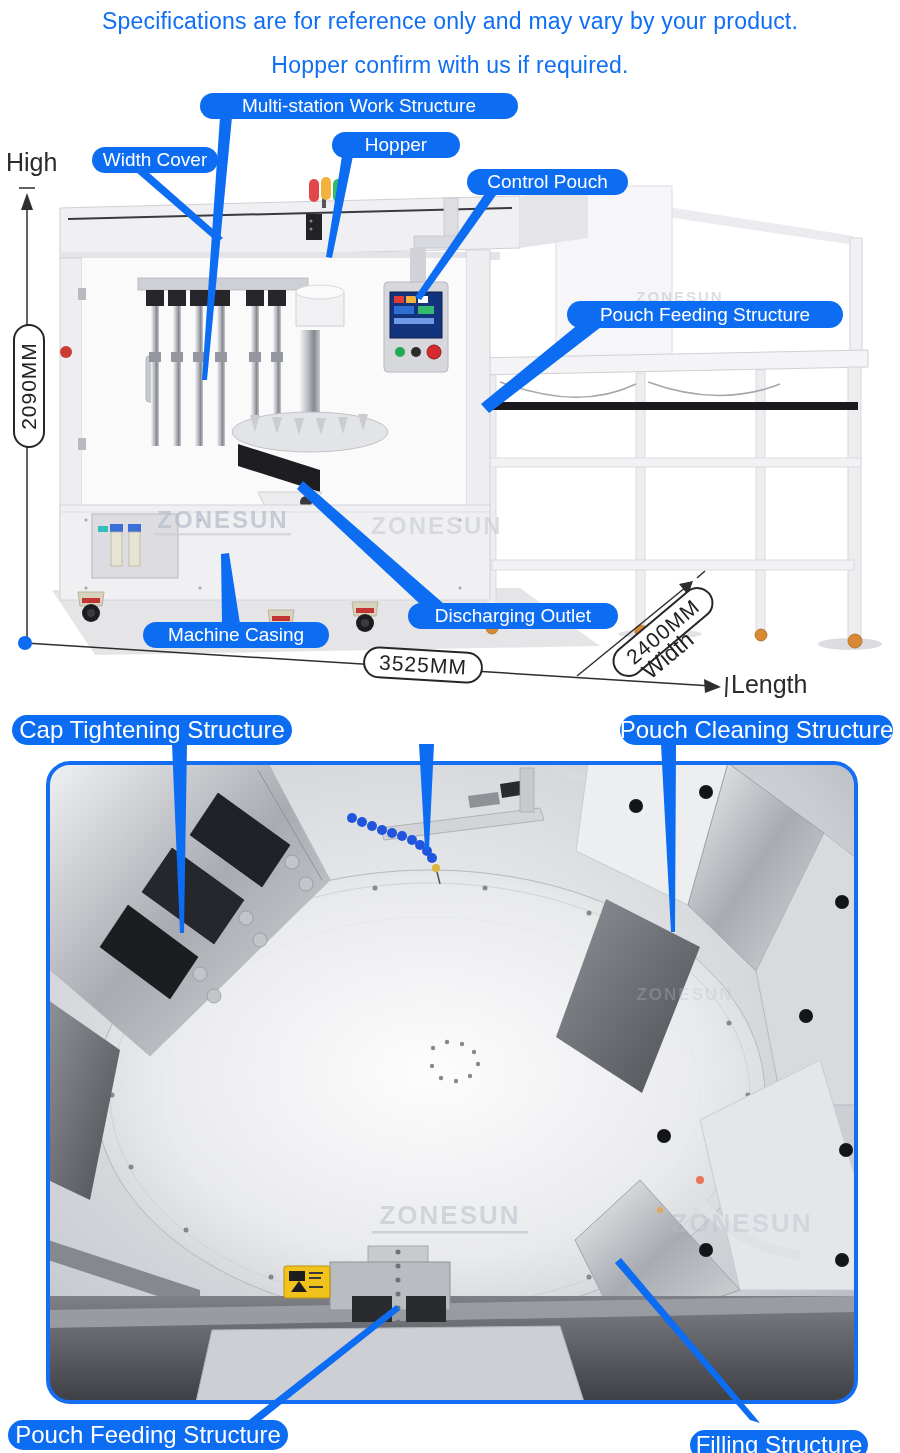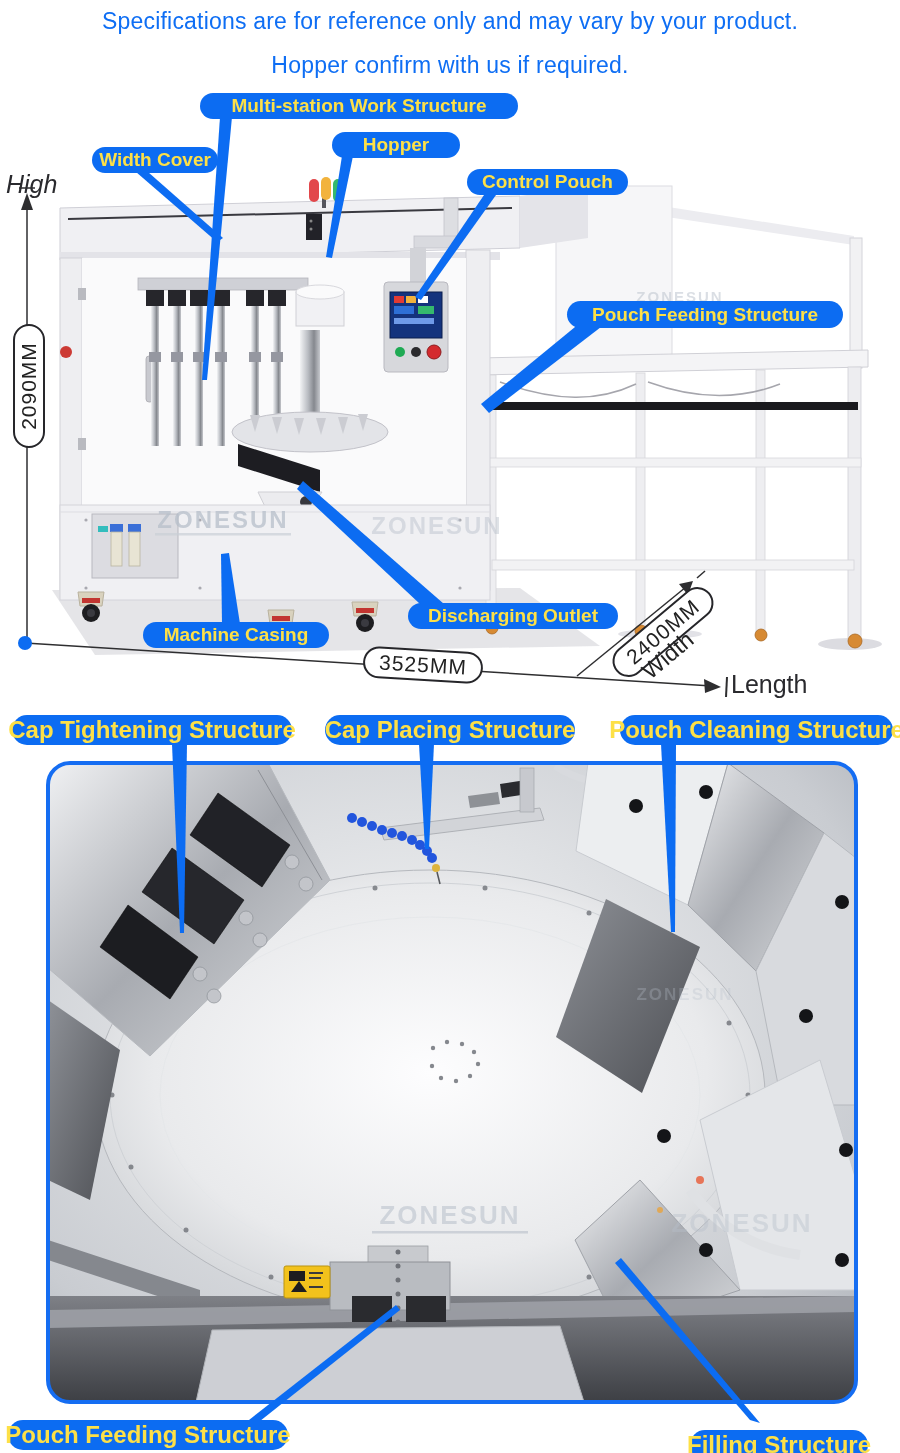--- a/index.html
+++ b/index.html
@@ -2,39 +2,39 @@
 <html><head>
 <meta charset="utf-8">
 <style>
   html,body{margin:0;padding:0;background:#fff;}
   #page{position:relative;width:900px;height:1453px;background:#fff;overflow:hidden;
         font-family:"Liberation Sans",sans-serif;}
   .hdr{position:absolute;left:0;width:900px;text-align:center;color:#0e6ef4;
        font-weight:normal;font-size:23px;letter-spacing:.2px;}
   #hdr1{top:8px;}
   #hdr2{top:52px;}
-  .pill{position:absolute;background:#0c6cf2;color:#fde047;border-radius:15px;
+  .pill{position:absolute;background:#0c6cf2;color:#ffffff;border-radius:15px;
         display:flex;align-items:center;justify-content:center;
-        font-weight:bold;white-space:nowrap;text-align:center;}
+        font-weight:normal;white-space:nowrap;text-align:center;}
   .pt{font-size:19px;height:26px;}
   .pb{font-size:24px;height:30px;}
   #p-multi{left:200px;top:93px;width:318px;}
   #p-dust{left:92px;top:147px;width:126px;}
   #p-hopper{left:332px;top:132px;width:128px;}
   #p-control{left:467px;top:169px;width:161px;}
   #p-pouchfeed{left:567px;top:301px;width:276px;height:27px;}
   #p-discharge{left:408px;top:603px;width:210px;}
   #p-casing{left:143px;top:622px;width:186px;}
   #p-capt{left:12px;top:715px;width:280px;}
   #p-capp{left:325px;top:715px;width:250px;}
   #p-pclean{left:620px;top:715px;width:273px;}
   #p-pfeedb{left:8px;top:1420px;width:280px;}
   #p-fill{left:690px;top:1420px;width:178px;margin-top:10px;}
   .dimtxt{position:absolute;color:#2a2a2e;font-size:25px;}
-  #t-high{left:6px;top:170px;font-style:italic;}
+  #t-high{left:6px;top:148px;}
   #t-length{left:731px;top:670px;}
   .oval{position:absolute;background:#fff;border:2px solid #26262a;border-radius:30px;
         color:#222;font-size:21px;display:flex;align-items:center;justify-content:center;
         letter-spacing:1px;white-space:nowrap;}
   #o-2090{left:-33px;top:370px;width:120px;height:28px;transform:rotate(-90deg);}
   #o-3525{left:363px;top:649px;width:116px;height:28px;transform:rotate(3.4deg);}
   #o-2400{left:602px;top:616px;width:118px;height:28px;transform:rotate(-40deg);}
   #t-width{position:absolute;left:618px;top:642px;width:100px;text-align:center;
         color:#222;font-size:23px;transform:rotate(-40deg);}
   svg{position:absolute;left:0;top:0;}
@@ -443,18 +443,17 @@
 <div class="pill pt" id="p-casing">Machine Casing</div>
 
 <div class="dimtxt" id="t-high">High</div>
 <div class="dimtxt" id="t-length">Length</div>
 <div class="oval" id="o-2090">2090MM</div>
 <div class="oval" id="o-3525">3525MM</div>
 <div class="oval" id="o-2400">2400MM</div>
 <div id="t-width">Width</div>
 
 <div class="pill pb" id="p-capt">Cap Tightening Structure</div>
-<div class="pill pb" id="p-capp">Cap Placing Structure</div>
 <div class="pill pb" id="p-pclean">Pouch Cleaning Structure</div>
 <div class="pill pb" id="p-pfeedb">Pouch Feeding Structure</div>
 <div class="pill pb" id="p-fill">Filling Structure</div>
 
 </div>
 
 </body></html>

